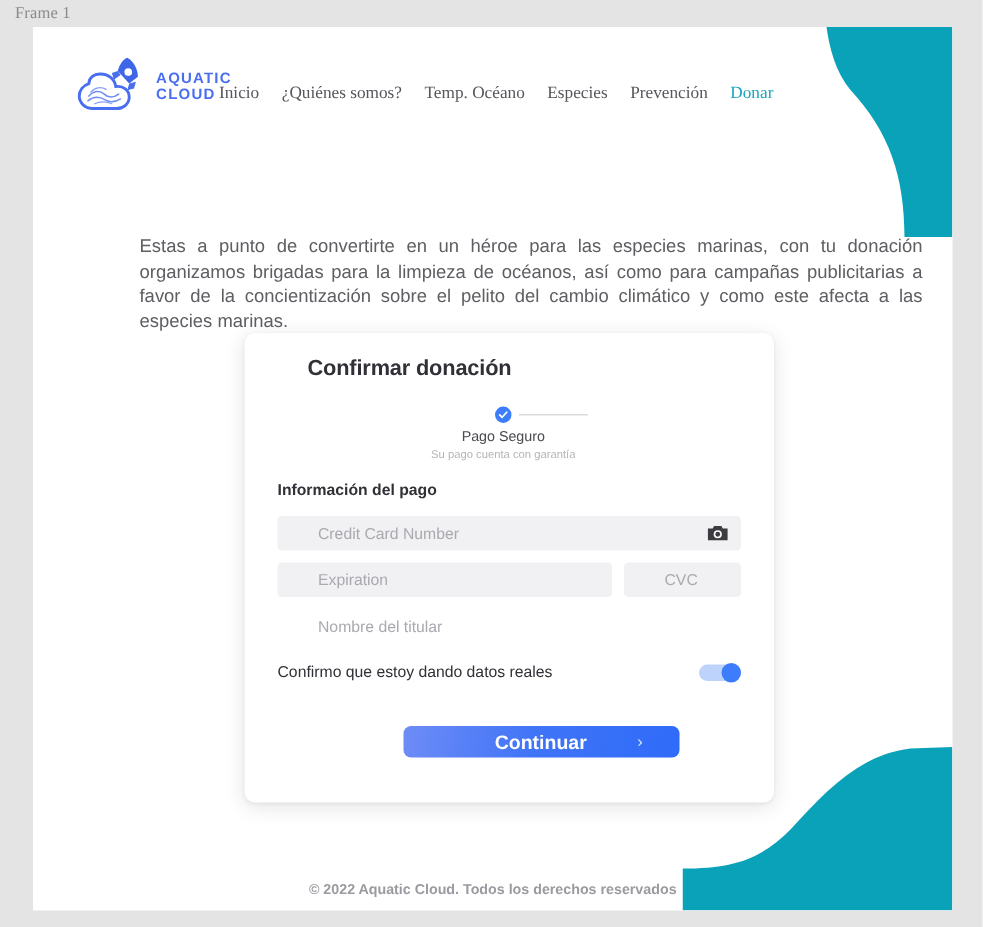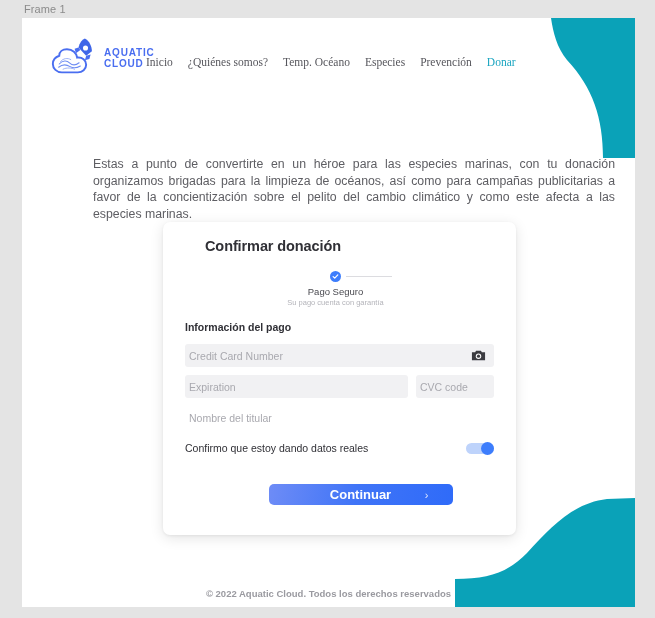--- a/index.html
+++ b/index.html
@@ -12,26 +12,27 @@
 
   body {
     background: #e4e4e4;
     font-family: "Liberation Sans", sans-serif;
     -webkit-font-smoothing: antialiased;
   }
 
   
   #frame-label {
     position: absolute;
-    left: 24px;
+    left: 10px;
     top: 2px;
     font-size: 11px;
     color: #8b8b8b;
     letter-spacing: 0.1px;
     line-height: 14px;
+    font-family: Liberation Serif, serif;
   }
 
   
   #page {
     position: absolute;
     left: 22px;
     top: 18px;
     width: 613px;
     height: 589px;
     background: #ffffff;
@@ -194,21 +195,21 @@
 
   .field {
     height: 23px;
     background: #f1f1f3;
     border: none;
     border-radius: 3px;
     width: 100%;
     font-family: "Liberation Sans", sans-serif;
     font-size: 10.5px;
     color: #303036;
-    padding: 0 4px;
+    padding: 0 27px;
     outline: none;
   }
   .field::placeholder { color: #a9a9af; }
   .field.plain { background: transparent; }
 
   #row-card {
     margin-top: 11px;
     position: relative;
   }
   #camera-btn {

